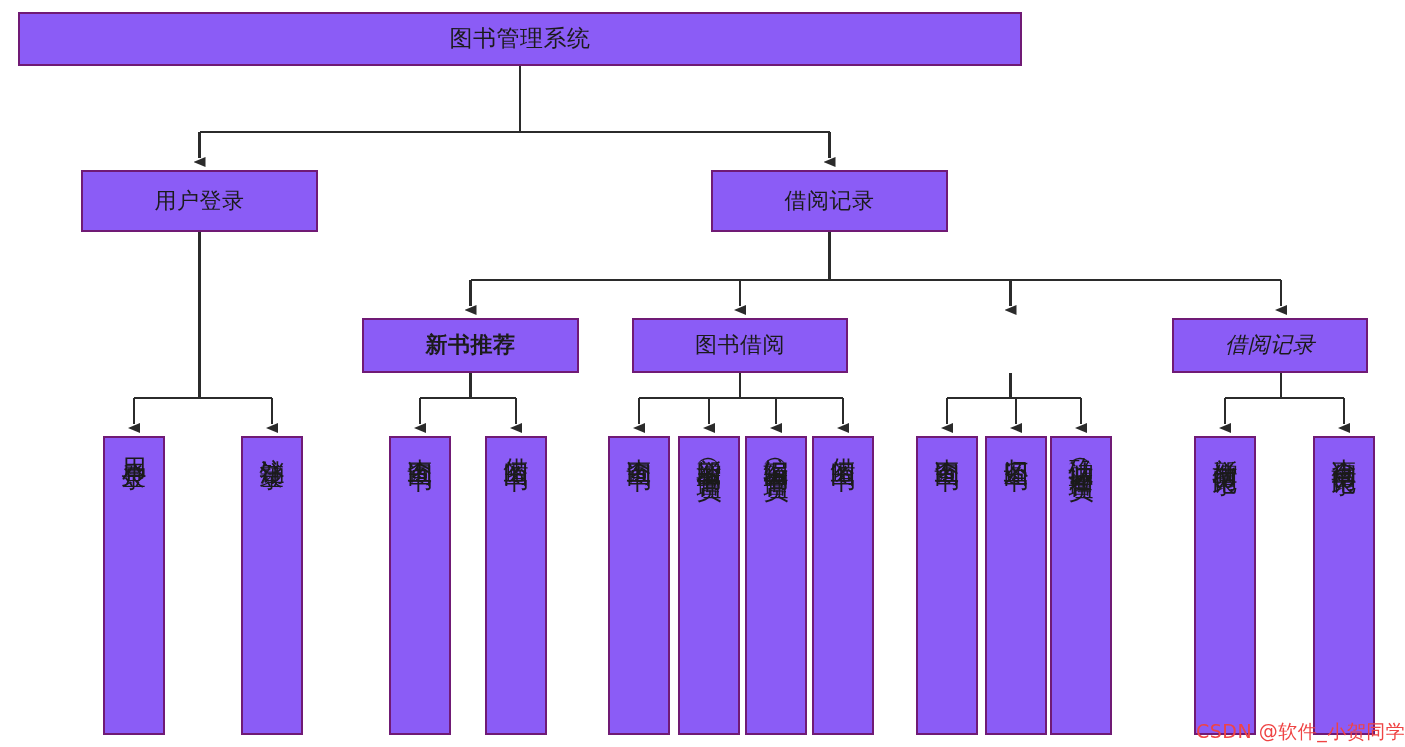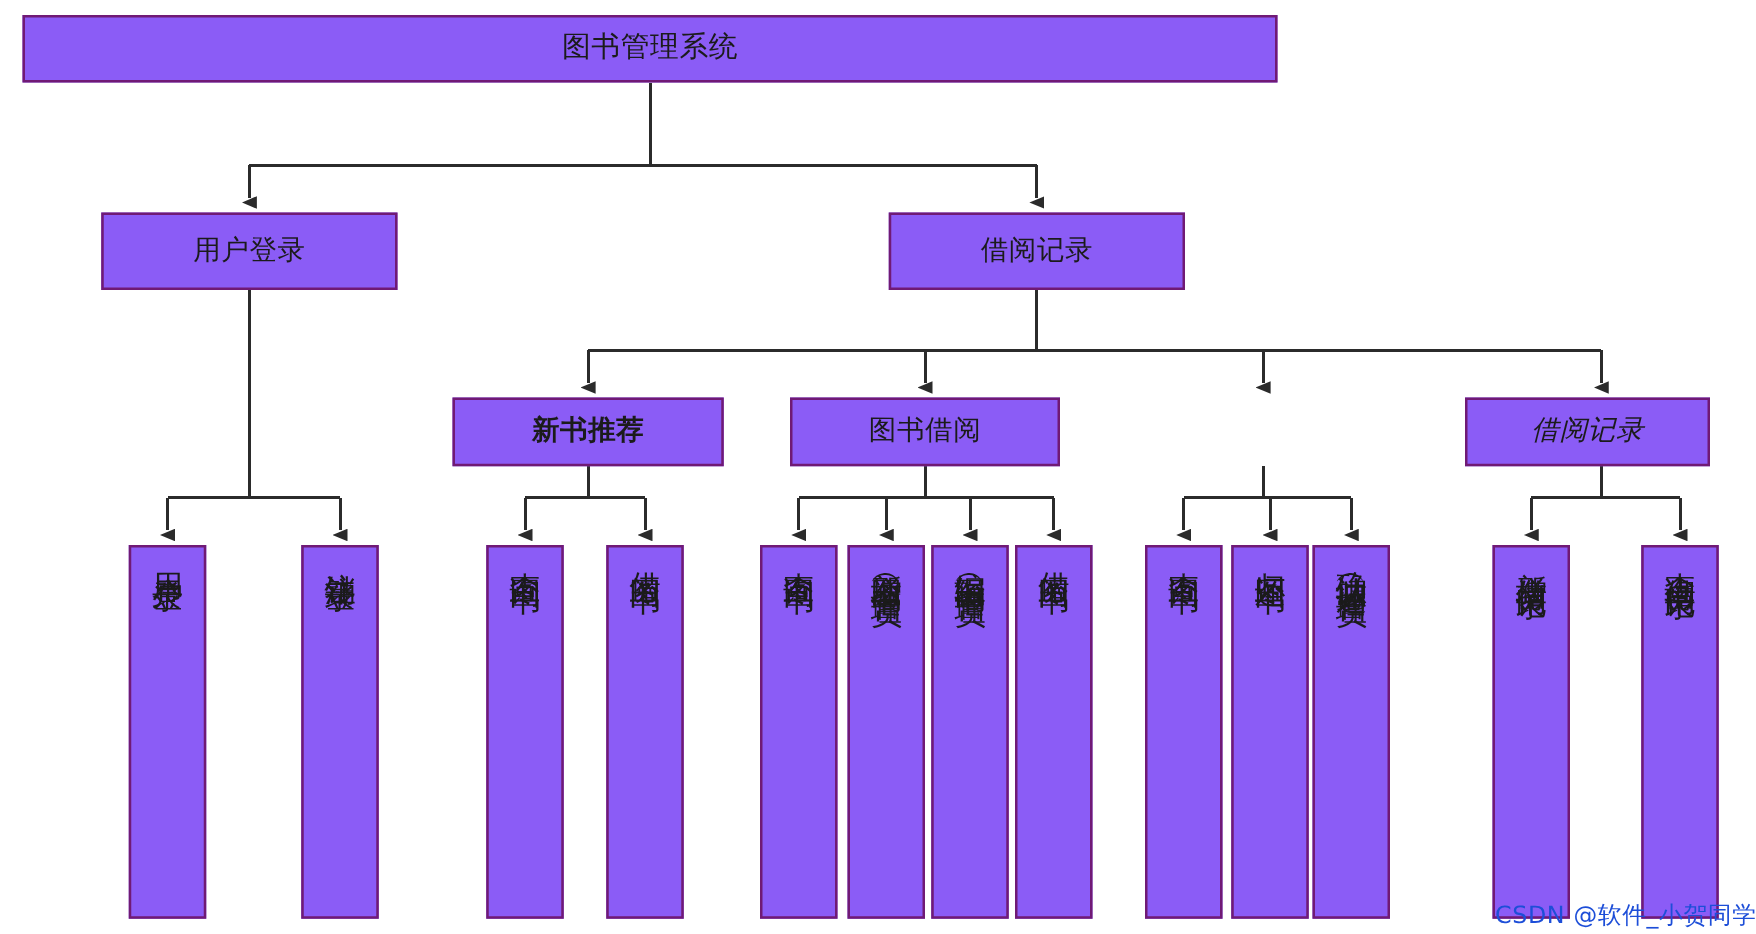--- a/index.html
+++ b/index.html
@@ -179,15 +179,15 @@
   <div class="node node-leaf" style="left: 1050px; top: 436px; width: 62px; height: 299px;">
     <span class="label">确认归还（管理员）</span>
   </div>
   <div class="node node-leaf" style="left: 1194px; top: 436px; width: 62px; height: 299px;">
     <span class="label">新增借阅记录</span>
   </div>
   <div class="node node-leaf" style="left: 1313px; top: 436px; width: 62px; height: 299px;">
     <span class="label">查询借阅记录</span>
   </div>
 
-  <div class="watermark" style="left: 1196px; top: 719px; color: #1d4ed8;">CSDN @软件_小贺同学</div>
+  <div class="watermark" style="left: 1196px; top: 719px; color: #ef4444;">CSDN @软件_小贺同学</div>
 
 </div>
 
 </body></html>

